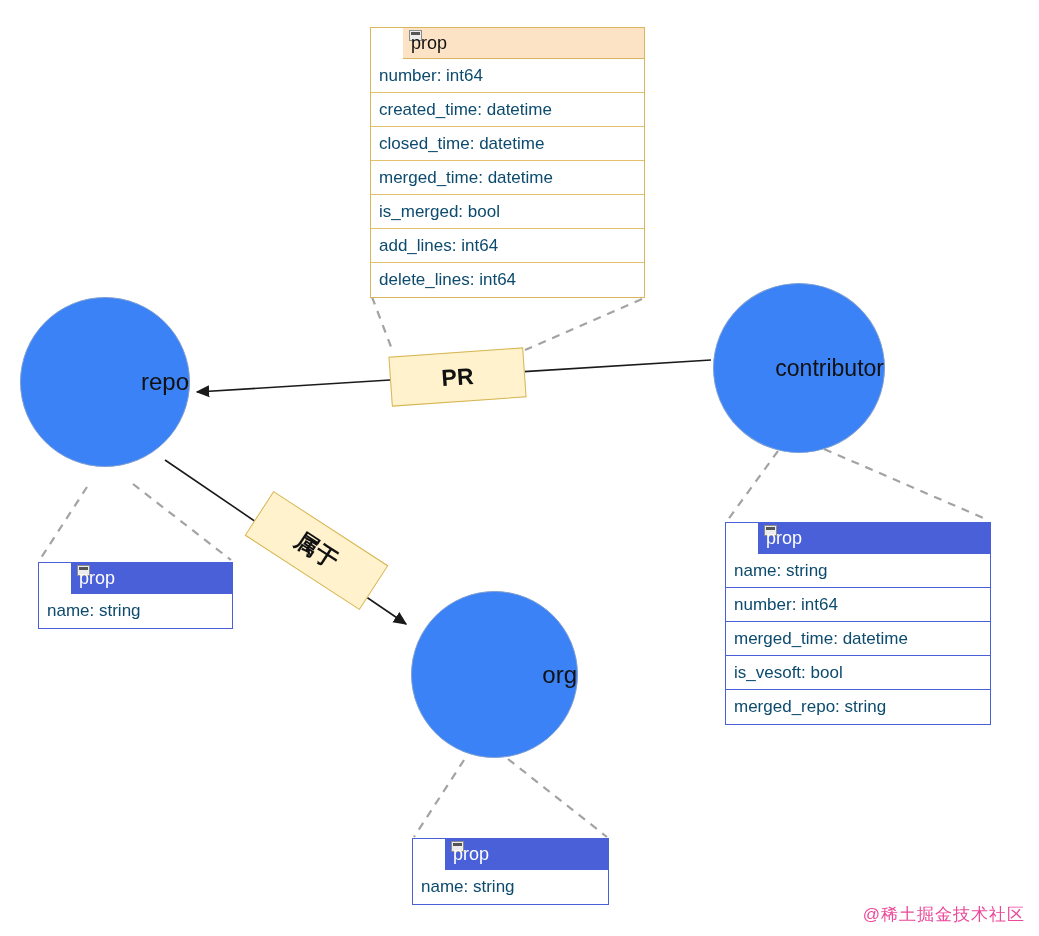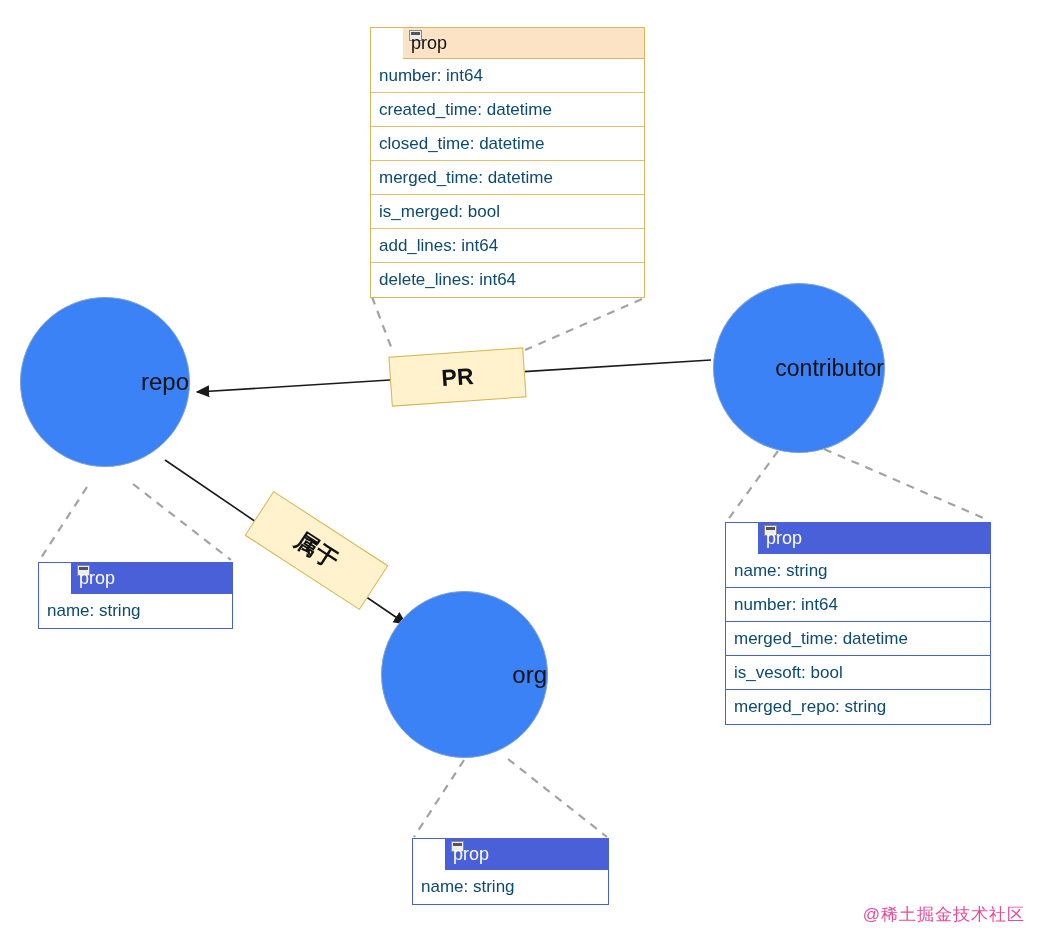--- a/index.html
+++ b/index.html
@@ -31,21 +31,21 @@
     display: flex;
     align-items: center;
     justify-content: flex-end;
     font-size: 24px;
     color: #111111;
     z-index: 2;
     box-sizing: border-box;
   }
   #node-repo        { left: 20px;  top: 297px; width: 170px; height: 170px; }
   #node-contributor { left: 713px; top: 283px; width: 172px; height: 170px; font-size: 23px; }
-  #node-org         { left: 381px; top: 591px; width: 167px; height: 167px; }
+  #node-org         { left: 411px; top: 591px; width: 167px; height: 167px; }
 
   
   .edge-label {
     position: absolute;
     background: #fff2cc;
     border: 1.6px solid #d6b656;
     display: flex;
     align-items: center;
     justify-content: center;
     font-size: 23px;

